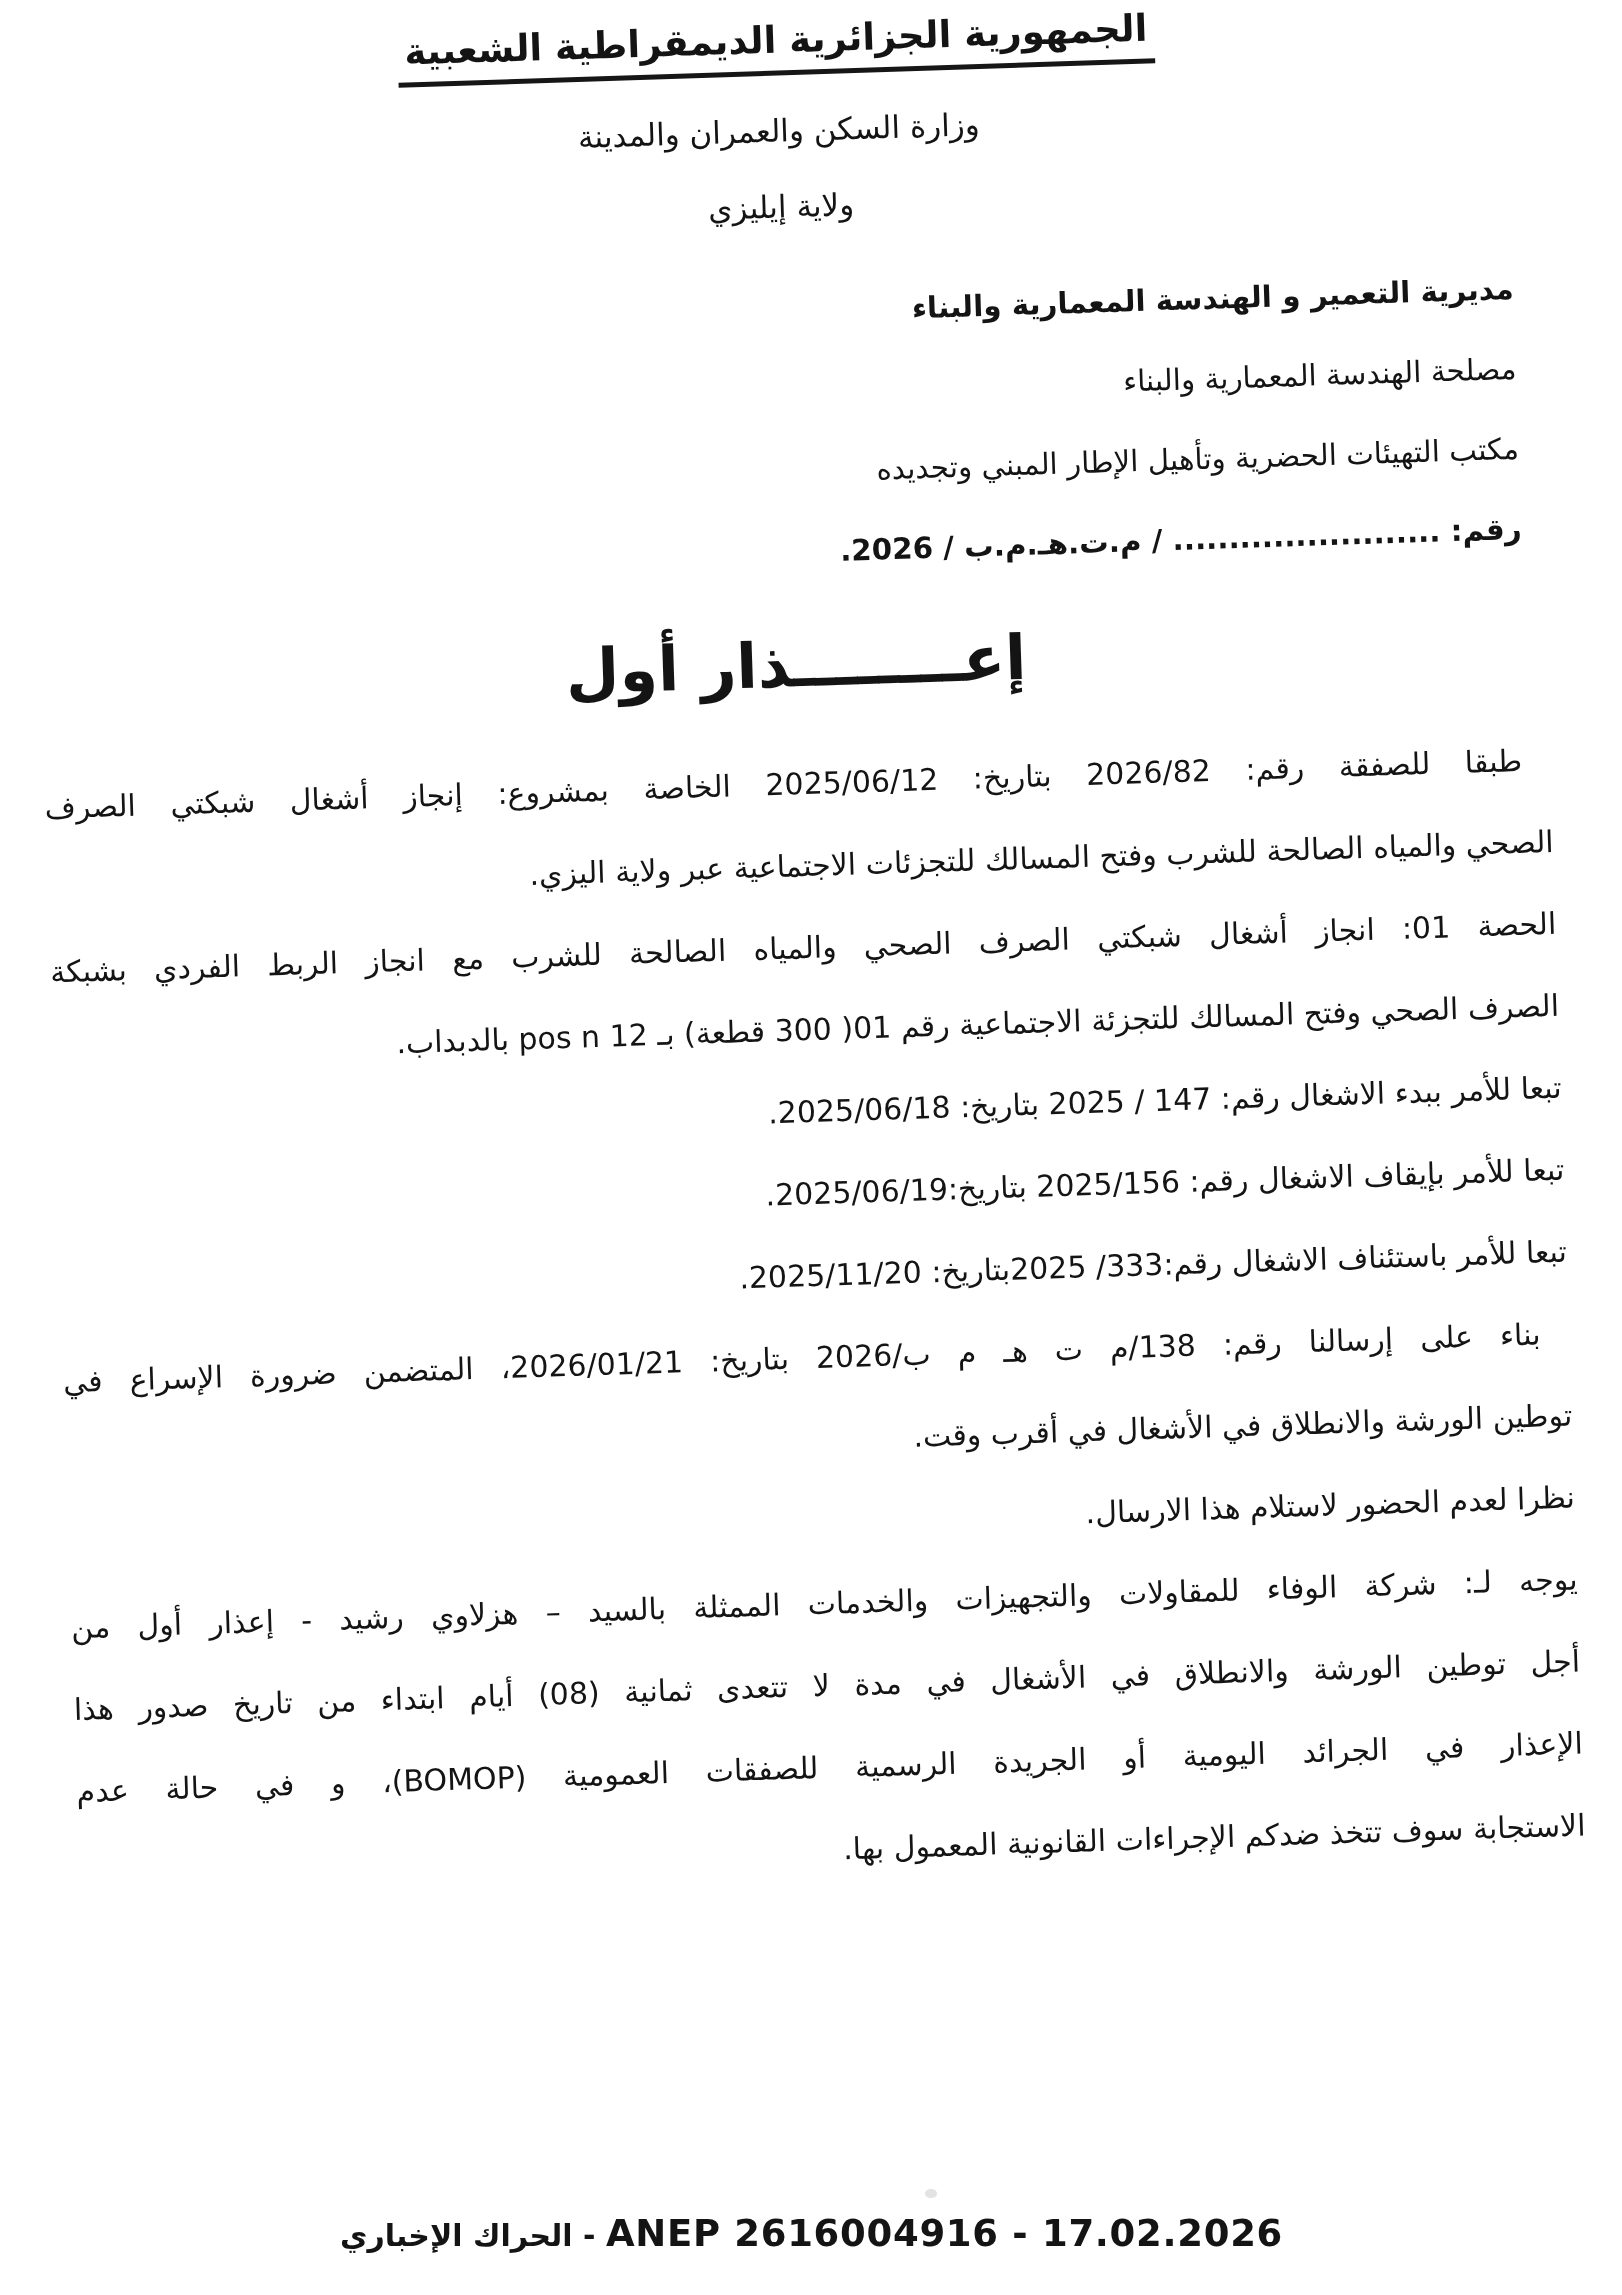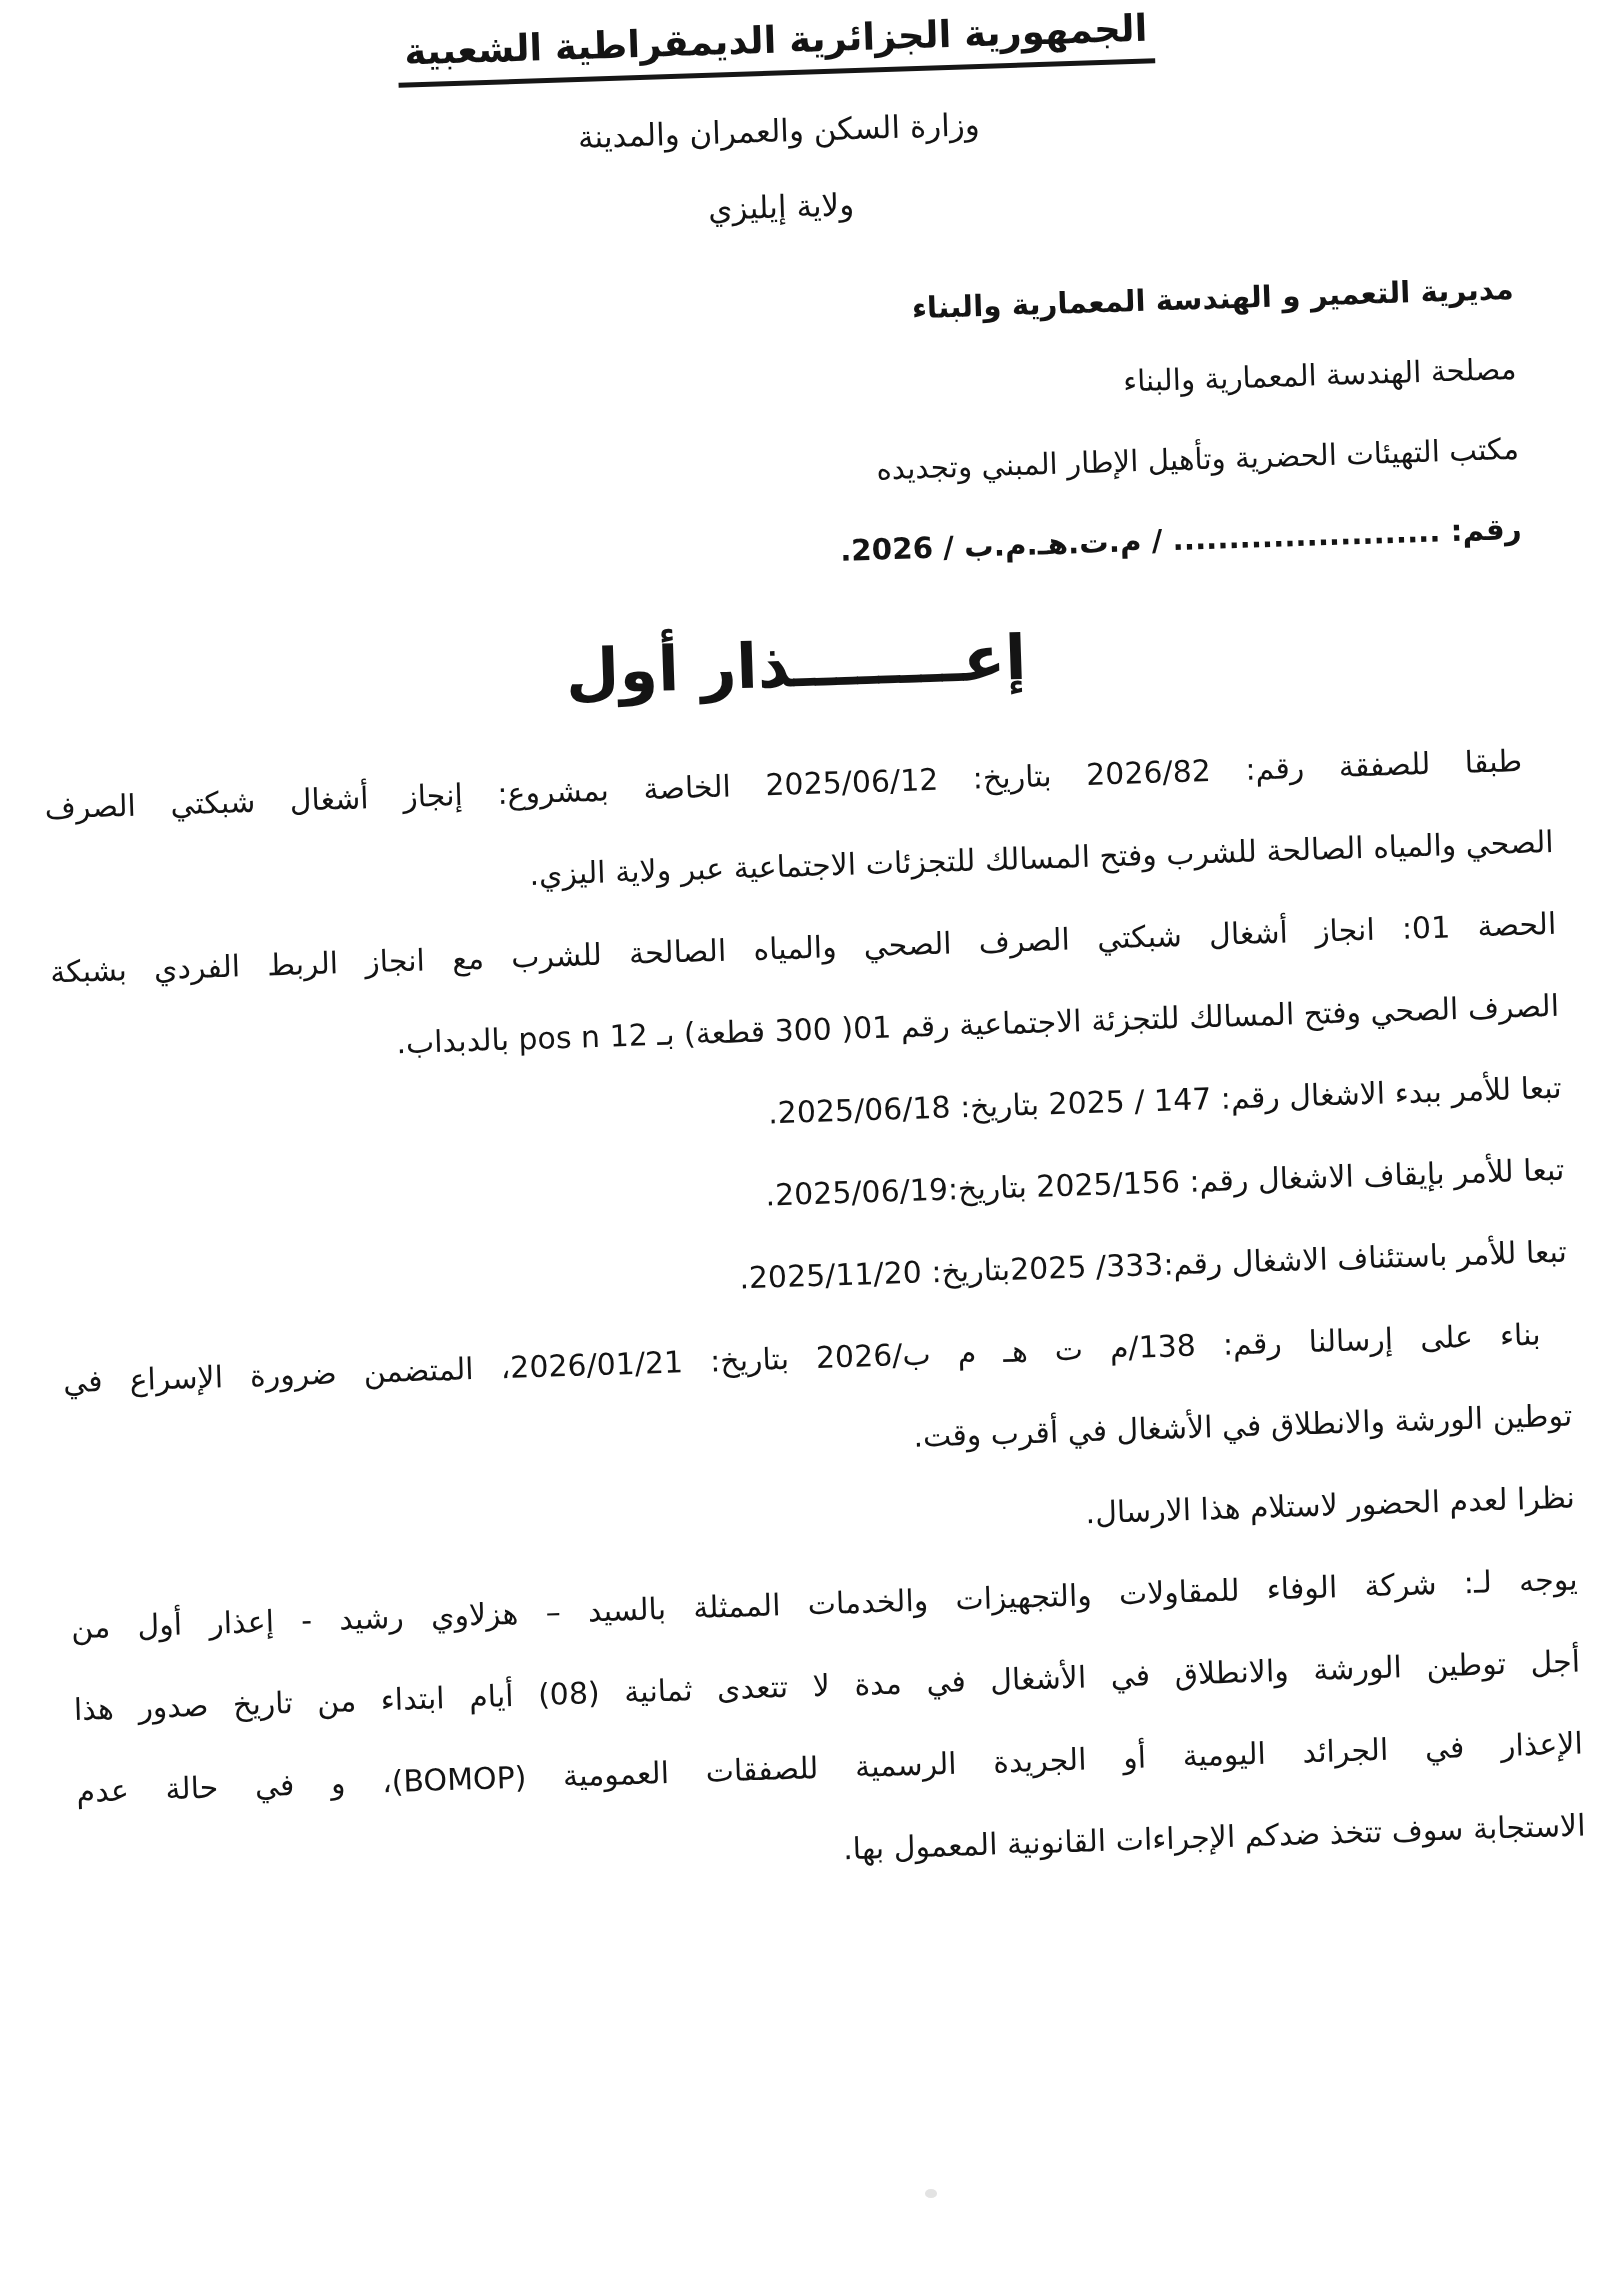--- a/index.html
+++ b/index.html
@@ -79,17 +79,20 @@
         <div class="bline">توطين الورشة والانطلاق في الأشغال في أقرب وقت.</div>
         <div class="bline">نظرا لعدم الحضور لاستلام هذا الارسال.</div>
         <div class="bline fill">يوجه لـ: شركة الوفاء للمقاولات والتجهيزات والخدمات الممثلة بالسيد – هزلاوي رشيد - إعذار أول من</div>
         <div class="bline fill">أجل توطين الورشة والانطلاق في الأشغال في مدة لا تتعدى ثمانية (08) أيام ابتداء من تاريخ صدور هذا</div>
         <div class="bline fill">الإعذار في الجرائد اليومية أو الجريدة الرسمية للصفقات العمومية (BOMOP)، و في حالة عدم</div>
         <div class="bline">الاستجابة سوف تتخذ ضدكم الإجراءات القانونية المعمول بها.</div>
       </div>
 
   </div>
 
+  <div class="footer">
+    <span class="agency" dir="rtl">الحراك الإخباري</span><span class="agency"> - </span><span class="anep">ANEP 2616004916 - 17.02.2026</span>
+  </div>
 
   <div class="artifact"></div>
 
 </div>
 
 
 </body></html>

